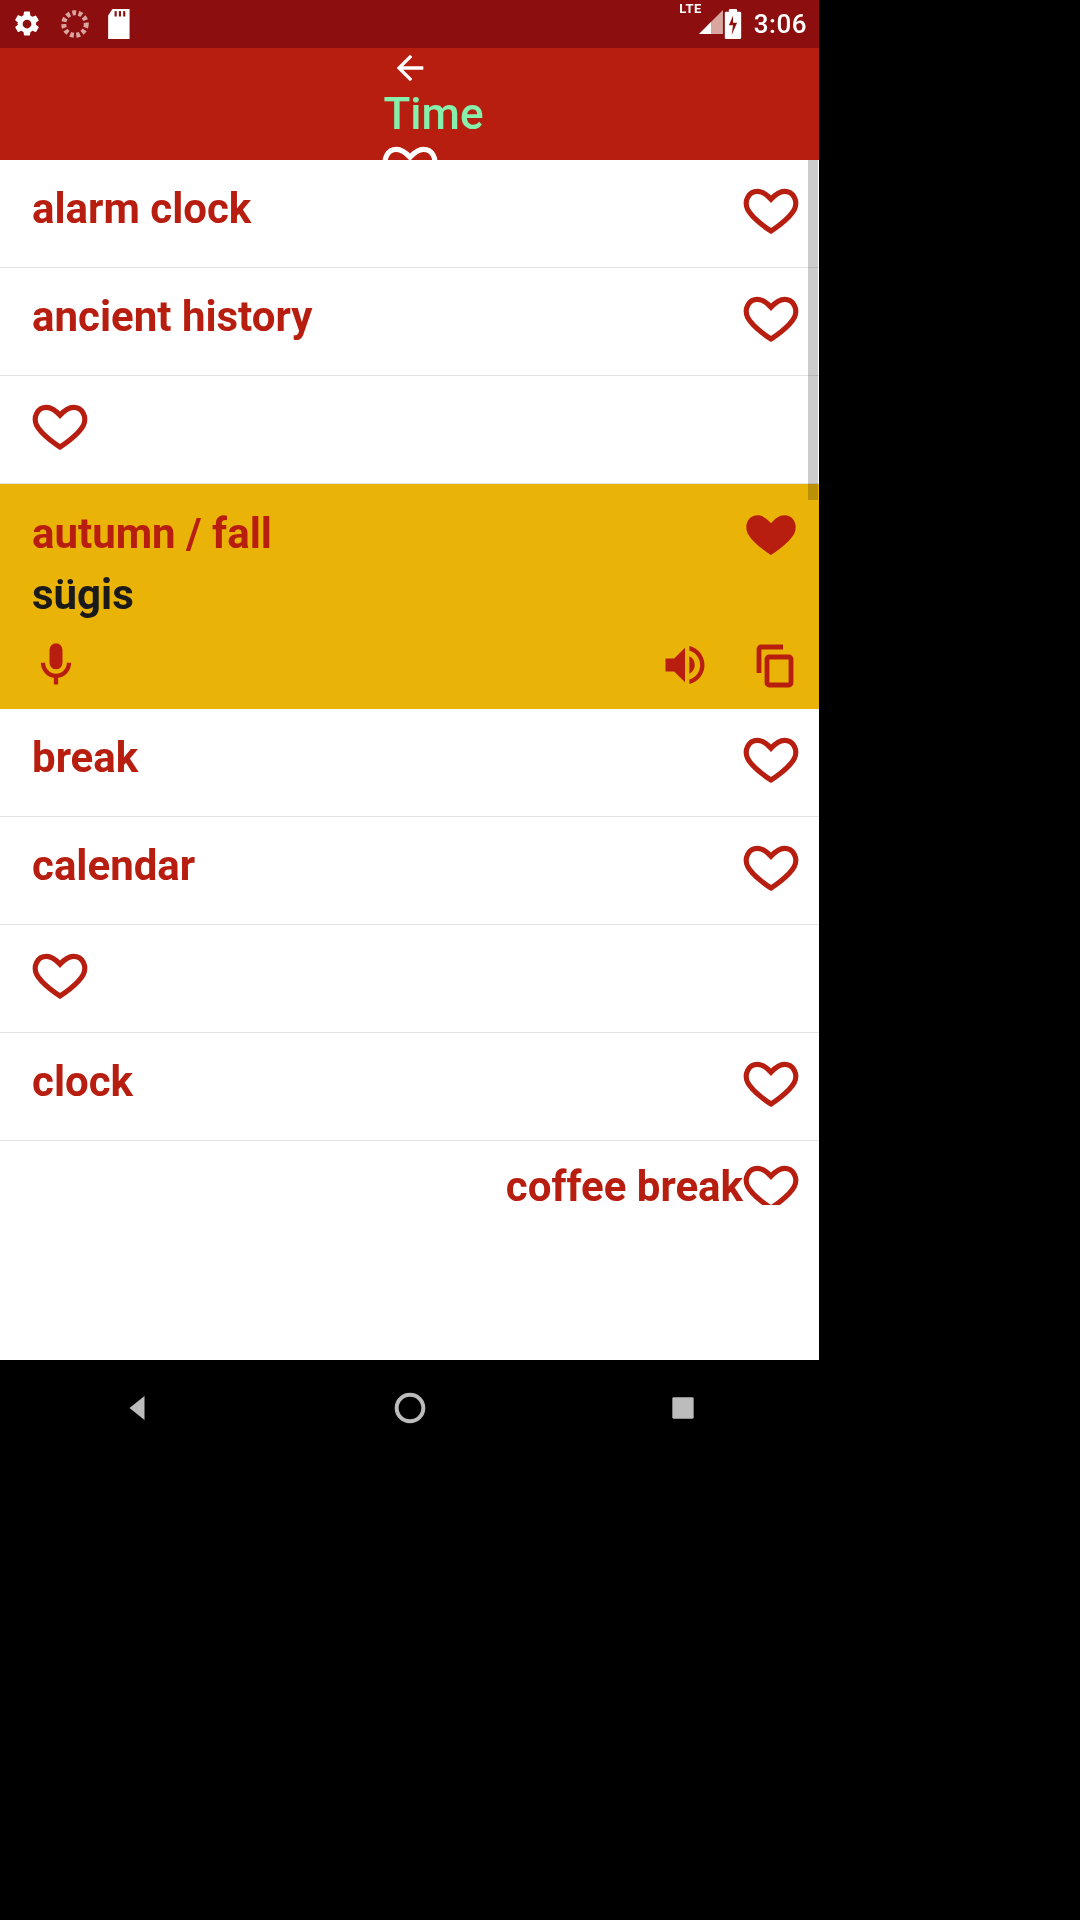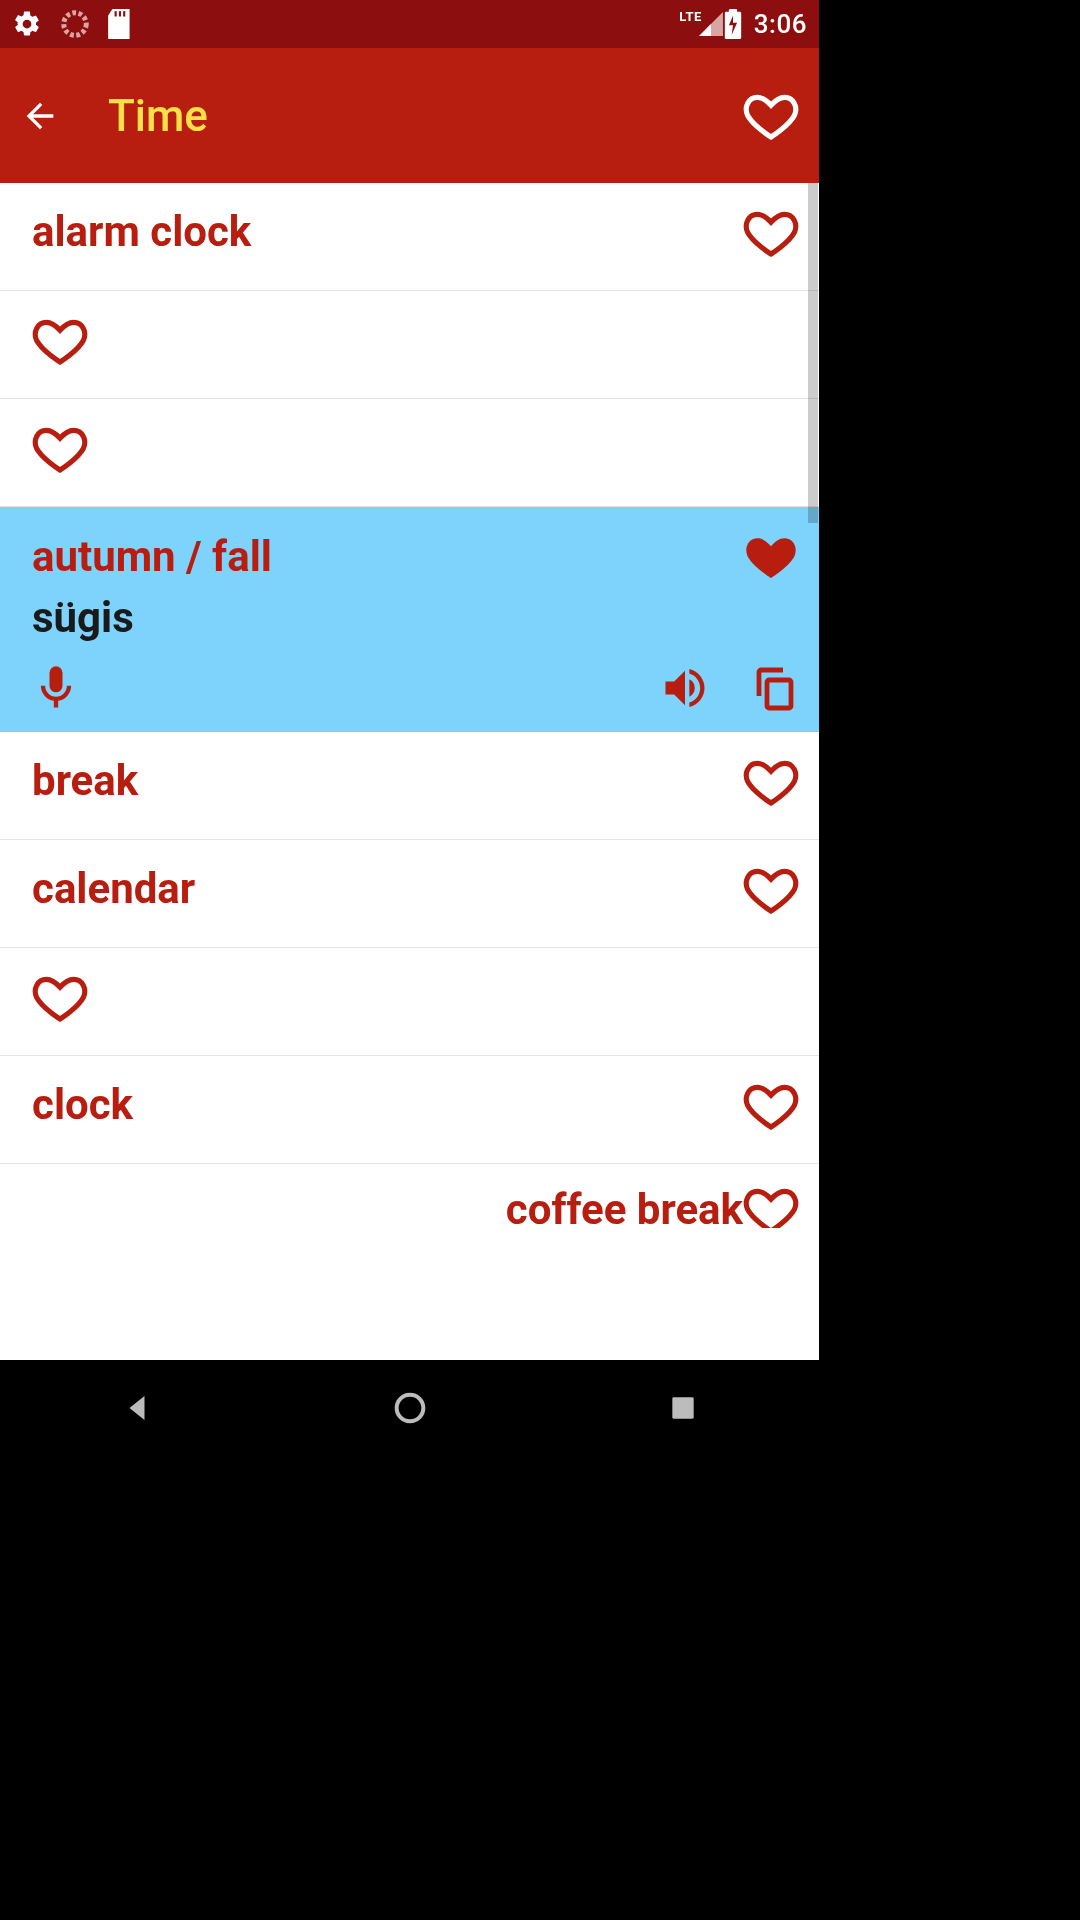--- a/index.html
+++ b/index.html
@@ -1,38 +1,38 @@
 <!DOCTYPE html>
 <html><head>
 <meta charset="utf-8">
 <style>
   * { margin: 0; padding: 0; box-sizing: border-box; }
   html, body { width: 819px; height: 1456px; font-family: Roboto, Arial, sans-serif; overflow: hidden; background: #000; }
   .screen { width: 819px; height: 1456px; background: #fff; position: relative; display: flex; flex-direction: column; }
 
   .status-bar { height: 48px; background: #8c0e0e; display: flex; align-items: center; padding: 0 12px; color: #fff; }
   .status-left { display: flex; align-items: center; gap: 18px; }
-  .status-right { margin-left: auto; display: flex; align-items: center; }
+  .status-right { margin-left: auto; display: flex; align-items: flex-start; }
   .status-time { font-size: 26px; font-weight: 500; letter-spacing: 0.5px; margin-left: 12px; }
   .status-lte { font-size: 13px; font-weight: 700; letter-spacing: 0.5px; margin-right:-4px; position:relative; top:-8px;}
   .ic { display: inline-flex; }
 
-  .app-bar { height: 135px; background: #b81e10; display: flex; align-items: center; padding: 0 20px; color: #fde047; }
+  .app-bar { height: 112px; background: #b81e10; display: flex; align-items: center; padding: 0 20px; color: #86efac; flex-direction: column; }
   .app-bar .title { font-size: 44px; font-weight: 500; margin-left: 48px; }
   .app-bar .spacer { flex: 1; }
 
   .list { flex: 1; overflow: hidden; position: relative; }
   .scroll-ind { position: absolute; right: 1px; top: 0; width: 10px; height: 340px; background: rgba(0,0,0,0.2); }
 
   .row { display: flex; align-items: center; padding: 0 20px 8px 32px; min-height: 108px; border-bottom: 1px solid #e5e5e5; }
   .row:last-child { border-bottom: none; text-align: right; }
   .row .label { font-size: 42px; font-weight: 700; color: #b81e10; flex: 1; line-height: 1.1; }
   .row .fav { flex-shrink: 0; }
 
-  .row.expanded { background: #7dd3fc; border-bottom: none; flex-direction: column; align-items: stretch; padding: 0; min-height: auto; }
+  .row.expanded { background: #eab308; border-bottom: none; flex-direction: column; align-items: stretch; padding: 0; min-height: auto; }
   .exp-top { display: flex; align-items: center; padding: 22px 20px 8px 32px; }
   .exp-top .label { font-size: 42px; font-weight: 700; color: #b81e10; flex: 1; }
   .exp-trans { padding: 0 16px 14px 32px; font-size: 42px; font-weight: 700; color: #1a1a1a; }
   .exp-actions { display: flex; align-items: center; padding: 6px 20px 18px 30px; gap: 40px; }
   .exp-actions .spacer { flex: 1; }
 
   .row.partial { min-height: 56px; overflow: hidden; }
   .row.partial .label { position: relative; top: 18px; }
   .row.partial .fav { position: relative; top: 18px; }
 
@@ -107,20 +107,21 @@
     <div class="row">
       <span class="label">alarm clock</span>
       <span class="fav">
         <svg width="56" height="56" viewBox="0 0 24 24" fill="none" stroke="#b81e10" stroke-width="2.2">
             <path d="M12 21s-7.5-4.6-10-9.2C.3 8.1 2.4 4 6.2 4c2.3 0 3.9 1.3 5.8 3.4C13.9 5.3 15.5 4 17.8 4c3.8 0 5.9 4.1 4.2 7.8C19.5 16.4 12 21 12 21z"></path>
           </svg>
       </span>
     </div>
 
     <div class="row">
+      <span class="label">ancient history</span>
       <span class="fav">
         <svg width="56" height="56" viewBox="0 0 24 24" fill="none" stroke="#b81e10" stroke-width="2.2">
             <path d="M12 21s-7.5-4.6-10-9.2C.3 8.1 2.4 4 6.2 4c2.3 0 3.9 1.3 5.8 3.4C13.9 5.3 15.5 4 17.8 4c3.8 0 5.9 4.1 4.2 7.8C19.5 16.4 12 21 12 21z"></path>
           </svg>
       </span>
     </div>
 
     <div class="row">
       <span class="fav">
         <svg width="56" height="56" viewBox="0 0 24 24" fill="none" stroke="#b81e10" stroke-width="2.2">

